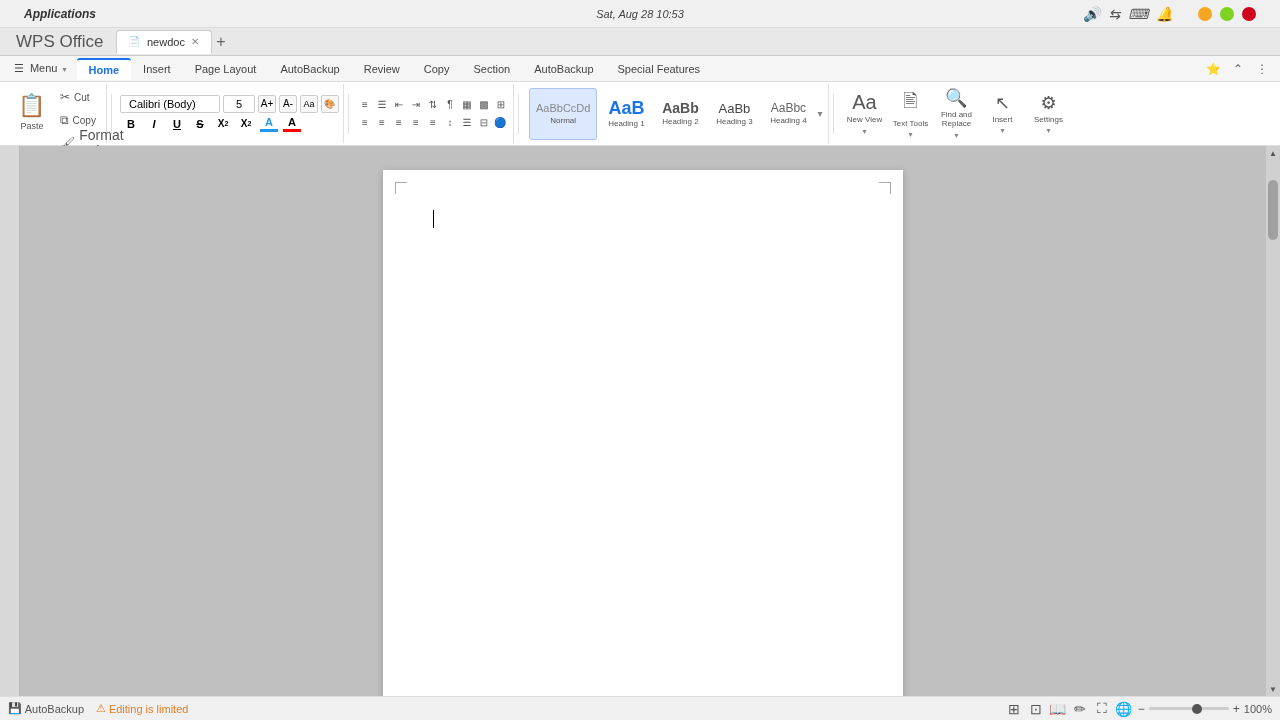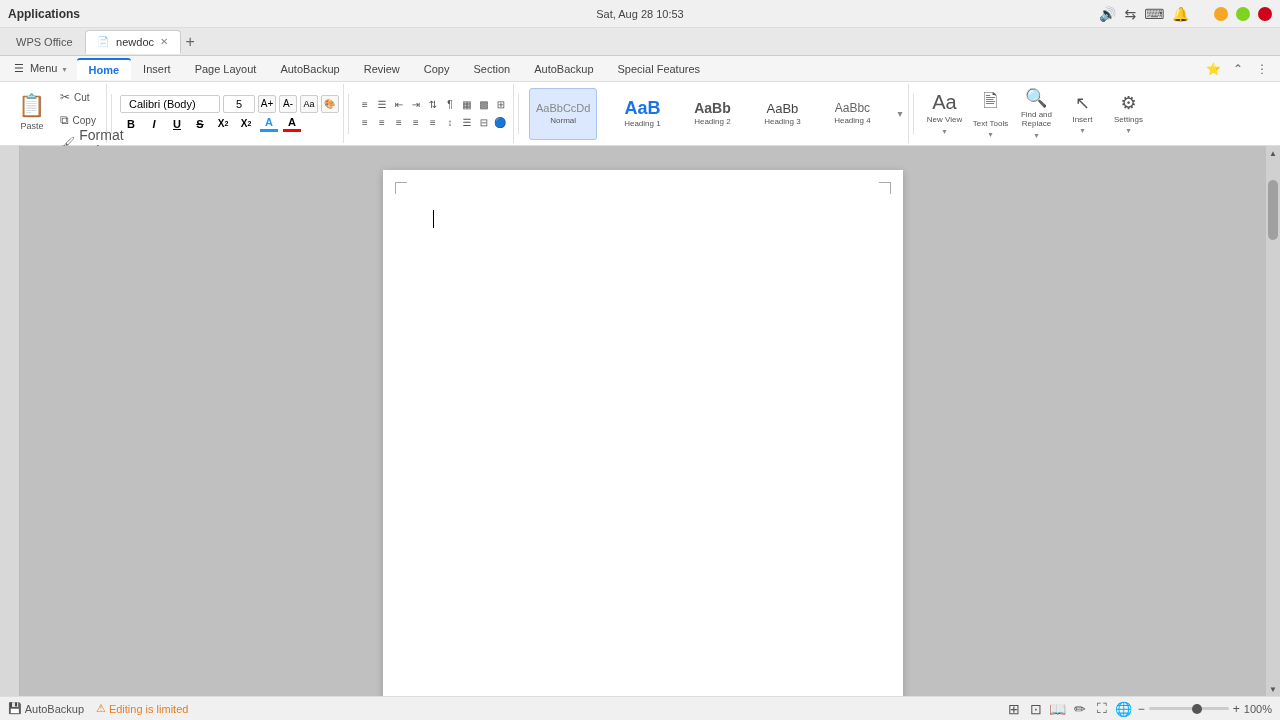--- a/index.html
+++ b/index.html
@@ -6,21 +6,22 @@
     body { font-family: 'Segoe UI', Arial, sans-serif; font-size: 12px; background: #c8c8c8; width: 1280px; height: 720px; overflow: hidden; user-select: none; }
 
     
     .titlebar {
       height: 28px;
       background: #f0f0f0;
       display: flex;
       align-items: center;
       justify-content: space-between;
       border-bottom: 1px solid #ddd;
-      padding: 0 8px;
+      padding: 0 24px;
+      font-style: italic;
     }
     .titlebar-left { display: flex; align-items: center; gap: 6px; }
     .titlebar-center { font-size: 11px; color: #444; position: absolute; left: 50%; transform: translateX(-50%); }
     .titlebar-right { display: flex; align-items: center; gap: 8px; margin-left: auto; }
     .titlebar-icon { font-size: 14px; color: #555; cursor: pointer; }
     .win-btn { width: 14px; height: 14px; border-radius: 50%; border: none; cursor: pointer; font-size: 9px; display: flex; align-items: center; justify-content: center; }
     .win-btn-min { background: #f5a623; }
     .win-btn-max { background: #7ed321; }
     .win-btn-close { background: #d0021b; }
 
@@ -197,21 +198,21 @@
       height: 100%;
       justify-content: center;
       padding: 0 4px;
       border-right: 1px solid #e0e0e0;
     }
 
     
     .styles-section {
       display: flex;
       align-items: center;
-      gap: 20px;
+      gap: 4px;
       padding: 0 6px;
       border-right: 1px solid #e0e0e0;
       height: 100%;
     }
     .style-item {
       display: flex;
       flex-direction: column;
       align-items: center;
       justify-content: center;
       padding: 2px 6px;
@@ -429,21 +430,21 @@
     <span class="titlebar-icon">🔔</span>
     <span style="width:8px;"></span>
     <button class="win-btn win-btn-min"></button>
     <button class="win-btn win-btn-max"></button>
     <button class="win-btn win-btn-close"></button>
   </div>
 </div>
 
 <div class="tabbar">
   <div class="tab">
-    <span style="font-size:11px;color:#555;">WPS Office</span>
+    <span style="font-size:17px;color:#555;">WPS Office</span>
   </div>
   <div class="tab active">
     <span style="font-size:10px;color:#666;">📄</span>
     <span>newdoc</span>
     <span class="tab-close">✕</span>
   </div>
   <span class="tab-add">+</span>
 </div>
 
 <div class="ribbon-tabs">

